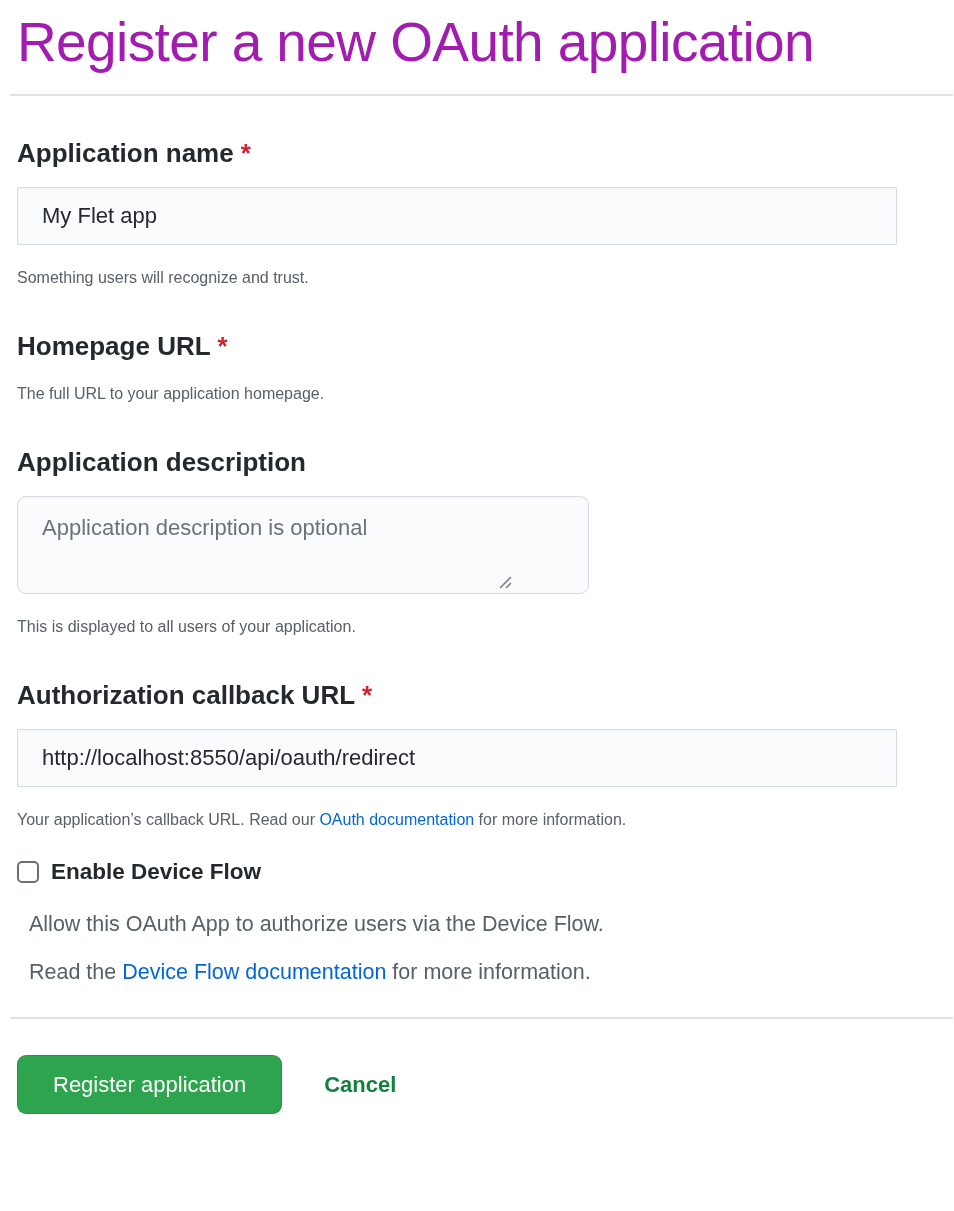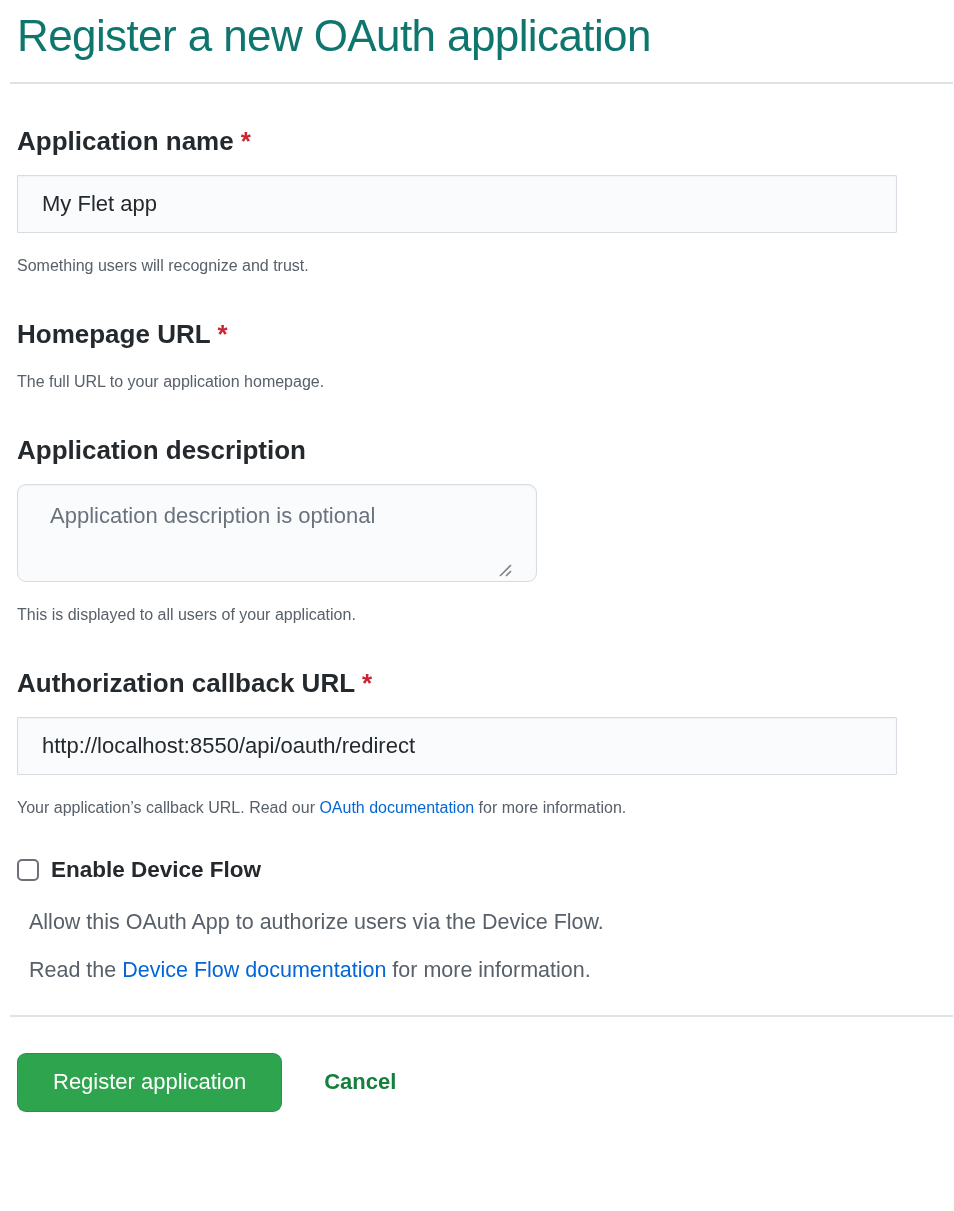--- a/index.html
+++ b/index.html
@@ -9,27 +9,27 @@
     background: #ffffff;
     width: 954px;
     font-family: "Liberation Sans", sans-serif;
     color: #24292e;
   }
   .container {
     width: 954px;
     padding: 0 57px 24px 17px;
   }
   .page-title {
-    font-size: 44px;
+    font-size: 55px;
     font-weight: 400;
     letter-spacing: -0.6px;
     line-height: 1.15;
     margin: 11px 0 0 0;
     padding-bottom: 20px;
-    color: #0f766e;
+    color: #a21caf;
   }
   .divider {
     border: none;
     border-top: 2px solid #dfe2e6;
     margin: 0 -56px 0 -7px;
     height: 0;
   }
   .form-group { margin-top: 42px; }
   .form-group.first { margin-top: 44px; }
   .field-label {
@@ -55,23 +55,23 @@
     color: #24292e;
     background: #fafbfc;
     border: 1.5px solid #d6dce2;
     border-radius: 1px;
     box-shadow: inset 0 1px 2px rgba(27,31,35,0.04);
     outline: none;
   }
   .textarea-wrap { position: relative; width: 500px; }
   .description-textarea {
     display: block;
-    width: 520px;
+    width: 572px;
     height: 98px;
-    padding: 18px 32px;
+    padding: 18px 24px;
     font-size: 22px;
     font-family: "Liberation Sans", sans-serif;
     color: #24292e;
     background: #fafbfc;
     border: 1.5px solid #d6dce2;
     border-radius: 9px;
     box-shadow: inset 0 1px 2px rgba(27,31,35,0.04);
     resize: none;
     outline: none;
   }
@@ -90,21 +90,21 @@
     line-height: 27px;
     color: #586069;
     margin: 19px 0 0 0;
   }
   .inline-link {
     color: #0366d6;
     text-decoration: none;
     cursor: pointer;
   }
   .checkbox-row {
-    margin-top: 36px;
+    margin-top: 26px;
     display: flex;
     align-items: center;
   }
   .checkbox {
     appearance: none;
     -webkit-appearance: none;
     width: 22px;
     height: 22px;
     margin: 0 12px 0 0;
     border: 2px solid #6b7077;

